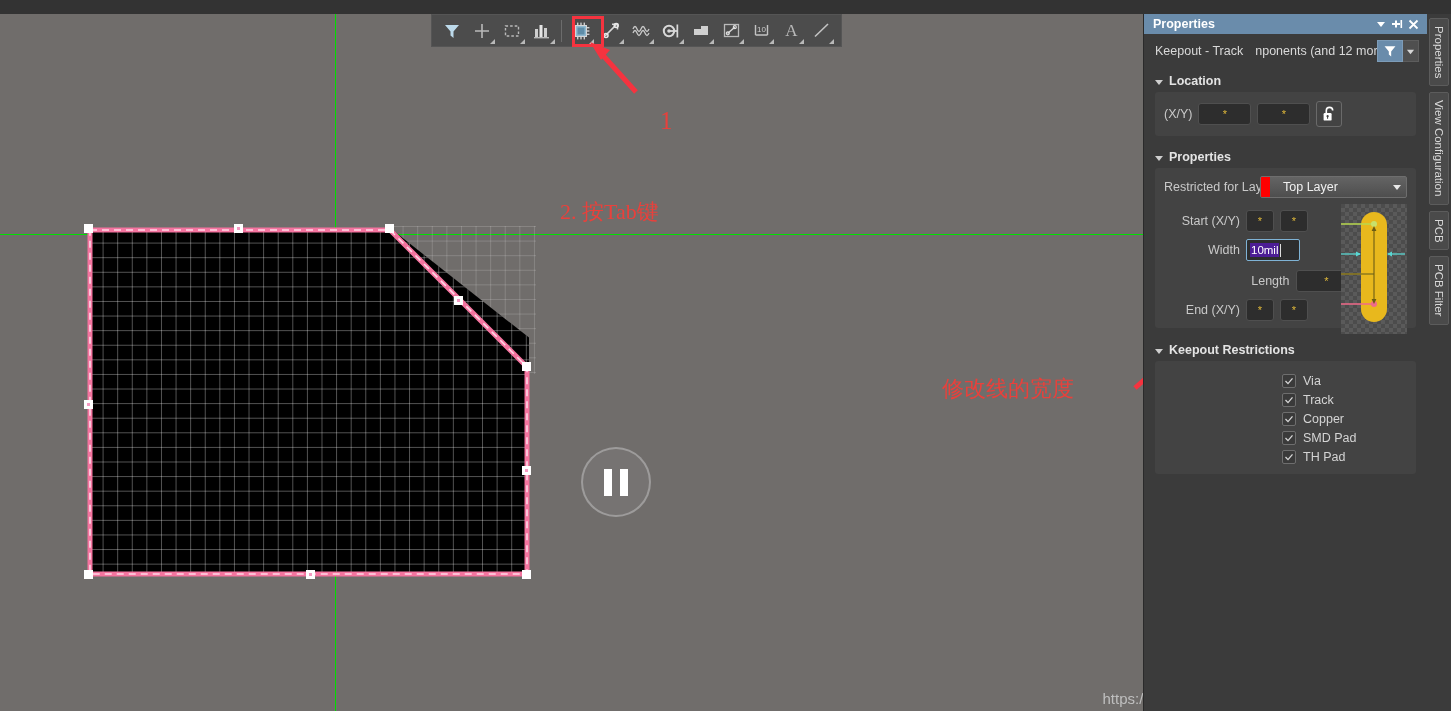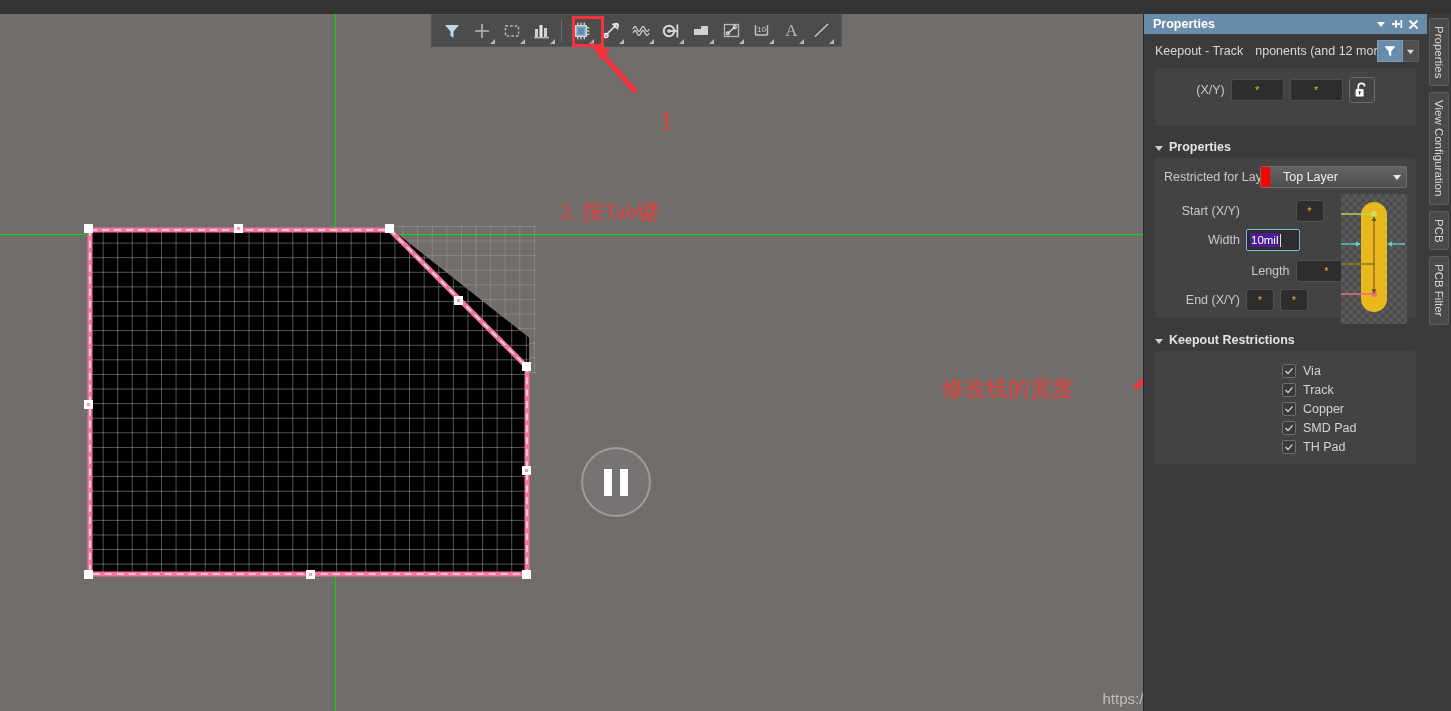--- a/index.html
+++ b/index.html
@@ -599,22 +599,26 @@
         </svg>
       </span>
       <span class="filter-drop">
         <svg width="9" height="9" viewBox="0 0 10 10">
           <polygon points="1,3 9,3 5,8" fill="#d6d6d6"></polygon>
         </svg>
       </span>
     </div>
 
 
+    <div class="section-head">
+      <span class="tri"></span>
+      <span>Location</span>
+    </div>
     <div class="section-body" style="padding:9px;">
-      <div class="prop-row" style="margin-bottom:14px;justify-content:center;">
+      <div class="prop-row" style="margin-bottom:0;justify-content:flex-start;">
         <span class="prop-label">(X/Y)</span>
         <span class="field star" style="width:53px;">*</span>
         <span class="field star" style="width:53px;">*</span>
         <span class="lock-btn">
           <svg width="15" height="16" viewBox="0 0 15 16">
             <path d="M4.3 7 V4.6 a3.2 3.2 0 0 1 6.4 0" fill="none" stroke="#ffffff" stroke-width="1.6"></path>
             <rect x="1.6" y="7" width="8" height="7.6" rx="1.2" fill="#ffffff"></rect>
             <circle cx="5.6" cy="10.2" r="1.1" fill="#3d3d3d"></circle>
             <rect x="5.1" y="10.4" width="1" height="2.4" fill="#3d3d3d"></rect>
           </svg>
@@ -652,21 +656,21 @@
           <line x1="33" y1="24" x2="33" y2="98" stroke="#6b5b14" stroke-width="1.1"></line>
           <polygon points="33,22 30.6,27 35.4,27" fill="#6b5b14"></polygon>
           <polygon points="33,100 30.6,95 35.4,95" fill="#6b5b14"></polygon>
           <line x1="-10" y1="50" x2="19" y2="50" stroke="#5ad7d2" stroke-width="1.3"></line>
           <polygon points="20,50 15,47.4 15,52.6" fill="#5ad7d2"></polygon>
           <line x1="64" y1="50" x2="47" y2="50" stroke="#5ad7d2" stroke-width="1.3"></line>
           <polygon points="46,50 51,47.4 51,52.6" fill="#5ad7d2"></polygon>
         </svg>
       </div>
 
-      <div class="prop-row" style="justify-content:space-between;">
+      <div class="prop-row" style="justify-content:flex-start;">
         <span class="prop-label" style="width:76px;">Start (X/Y)</span>
         <span class="field star" style="width:28px;">*</span>
         <span class="field star" style="width:28px;">*</span>
       </div>
 
       <div class="prop-row" style="justify-content:flex-start;margin-bottom:9px;">
         <span class="prop-label" style="width:76px;">Width</span>
         <span class="width-field">
           <span class="sel">10mil</span>
           <span class="caret"></span>

